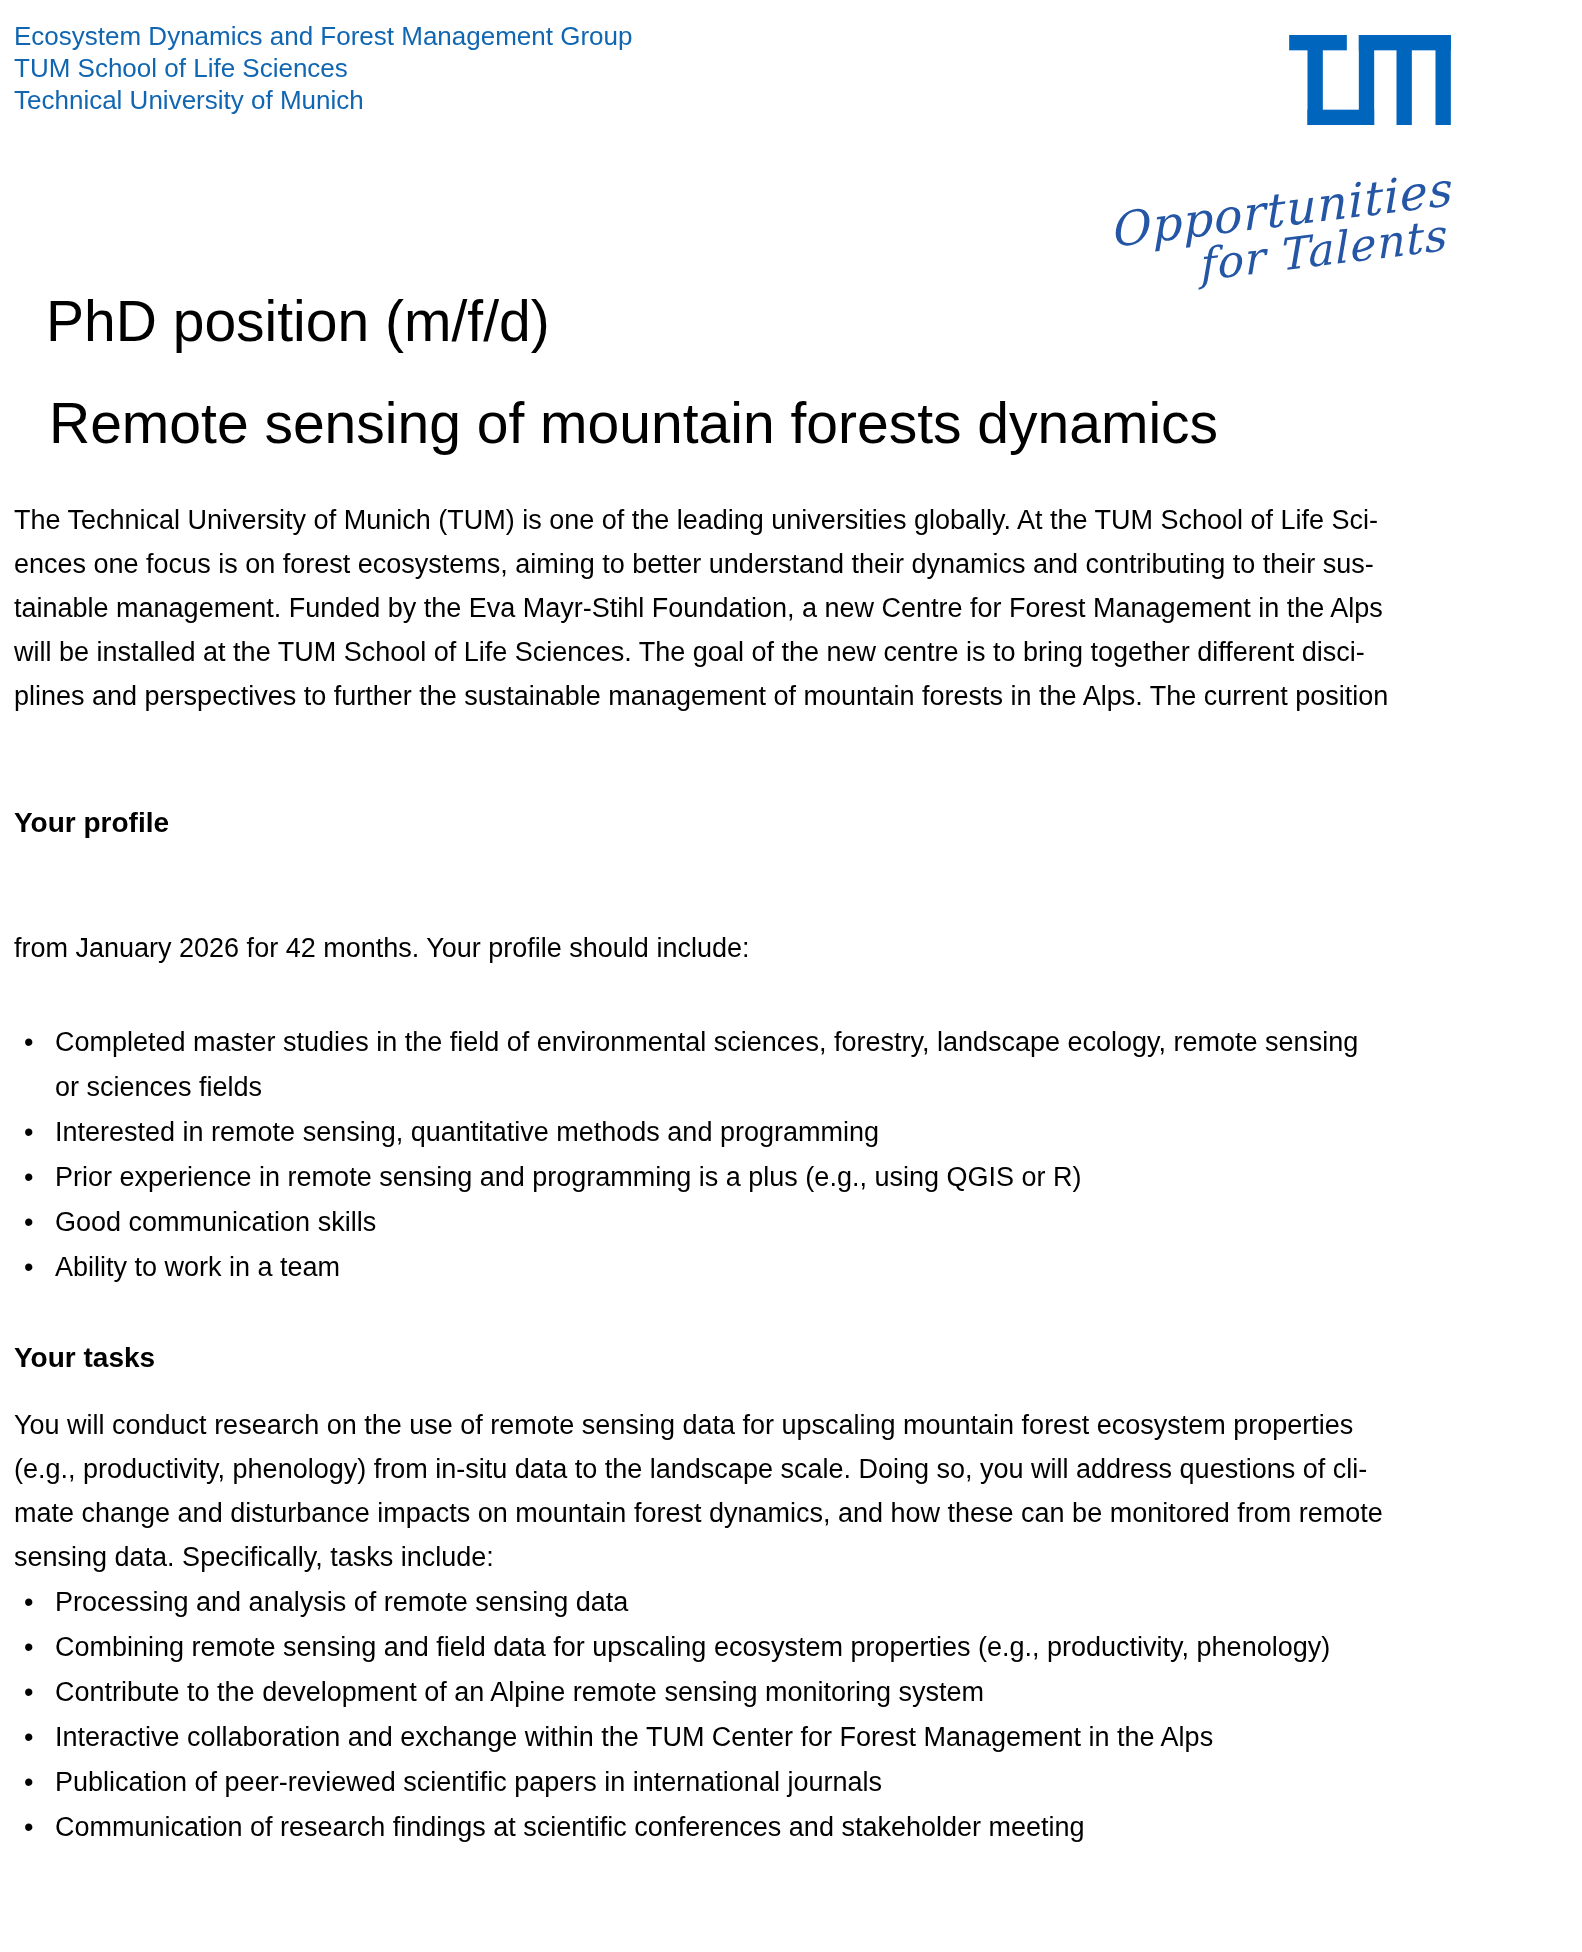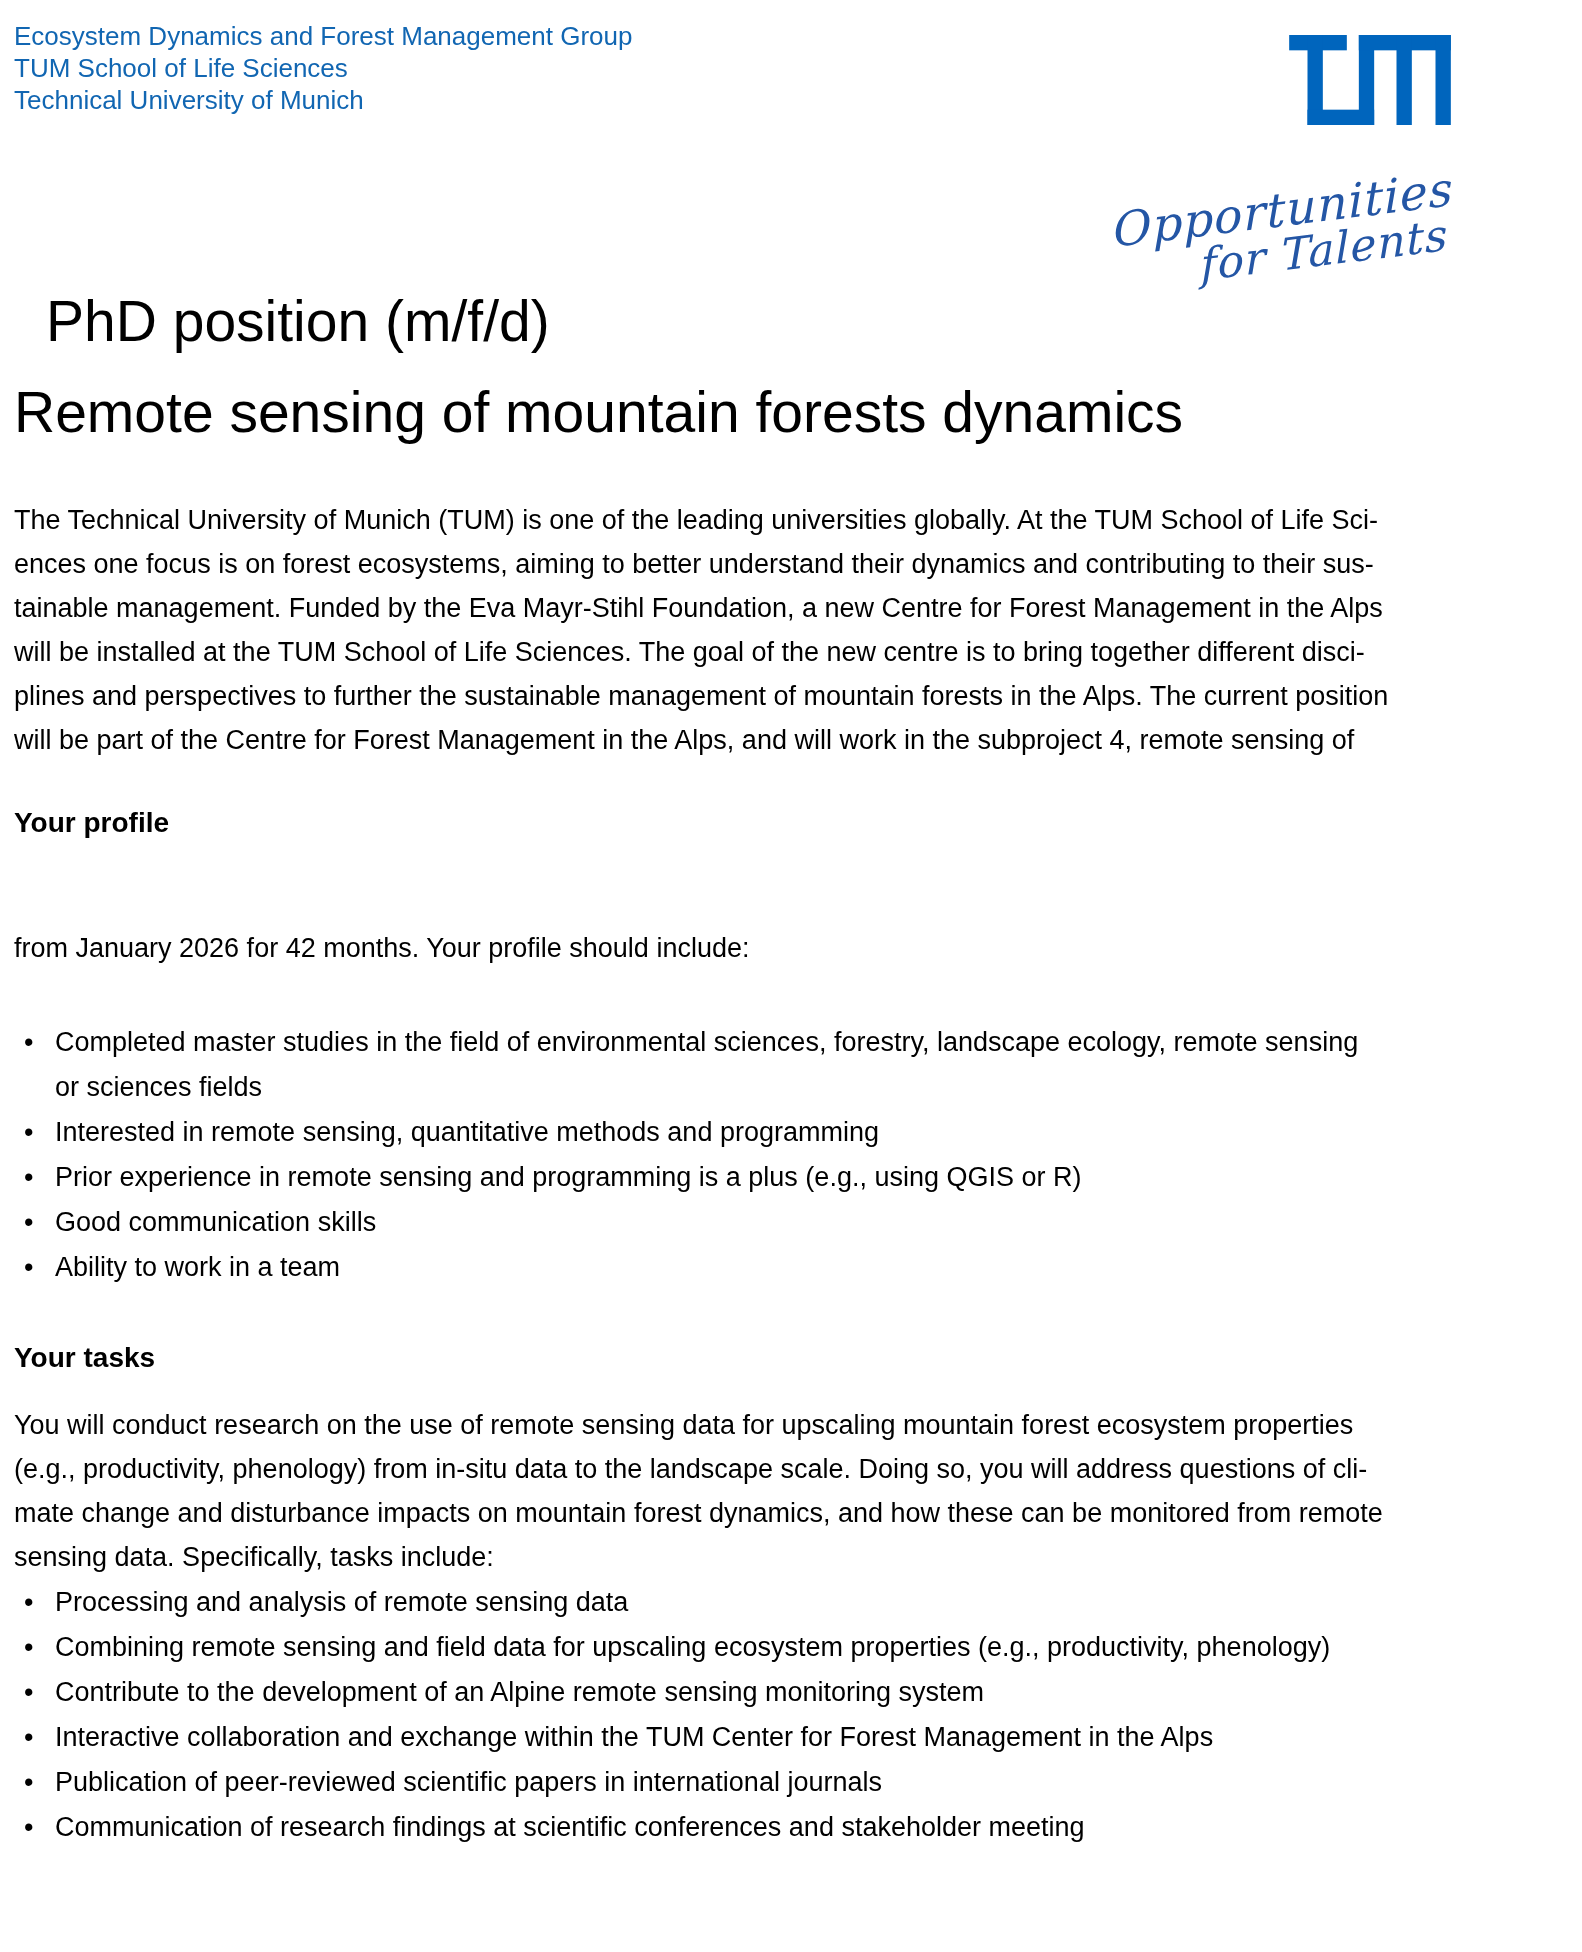--- a/index.html
+++ b/index.html
@@ -22,21 +22,21 @@
     transform:rotate(-7deg) skewX(-6deg); transform-origin:100% 50%;
   }
   .script .s1 { font-size:47px; line-height:46px; letter-spacing:1px; }
   .script .s2 { font-size:44px; line-height:44px; margin-right:6px; letter-spacing:1px; }
   
   .title {
     position:absolute; left:14px; margin:0; font-weight:400;
     font-size:57px; line-height:66px; letter-spacing:0;
   }
   .t1 { top:288px;margin-left:32px; }
-  .t2 { top:379px; }
+  .t2 { top:390px;margin-left:35px; }
   
   .para { position:absolute; left:14px; width:1530px; font-size:27px; }
   .para .ln { line-height:44px; white-space:nowrap; }
   .intro        { top:498px; }
   .profile-intro{ top:926px; }
   .tasks-intro  { top:1403px; }
   
   .sect-h {
     position:absolute; left:14px; margin:0;
     font-size:28px; line-height:44px; font-weight:700;
@@ -79,21 +79,20 @@
 
   <h1 class="title t1">PhD position (m/f/d)</h1>
   <h1 class="title t2">Remote sensing of mountain forests dynamics</h1>
 
   <section class="para intro">
     <div class="ln">The Technical University of Munich (TUM) is one of the leading universities globally. At the TUM School of Life Sci-</div>
     <div class="ln">ences one focus is on forest ecosystems, aiming to better understand their dynamics and contributing to their sus-</div>
     <div class="ln">tainable management. Funded by the Eva Mayr-Stihl Foundation, a new Centre for Forest Management in the Alps</div>
     <div class="ln">will be installed at the TUM School of Life Sciences. The goal of the new centre is to bring together different disci-</div>
     <div class="ln">plines and perspectives to further the sustainable management of mountain forests in the Alps. The current position</div>
-    <div class="ln">will be part of the Centre for Forest Management in the Alps, and will work in the subproject 4, remote sensing of</div>
   </section>
 
   <h2 class="sect-h profile-h">Your profile</h2>
 
   <section class="para profile-intro">
     <div class="ln">from January 2026 for 42 months. Your profile should include:</div>
   </section>
 
   <ul class="bullets profile-bullets">
     <li>

